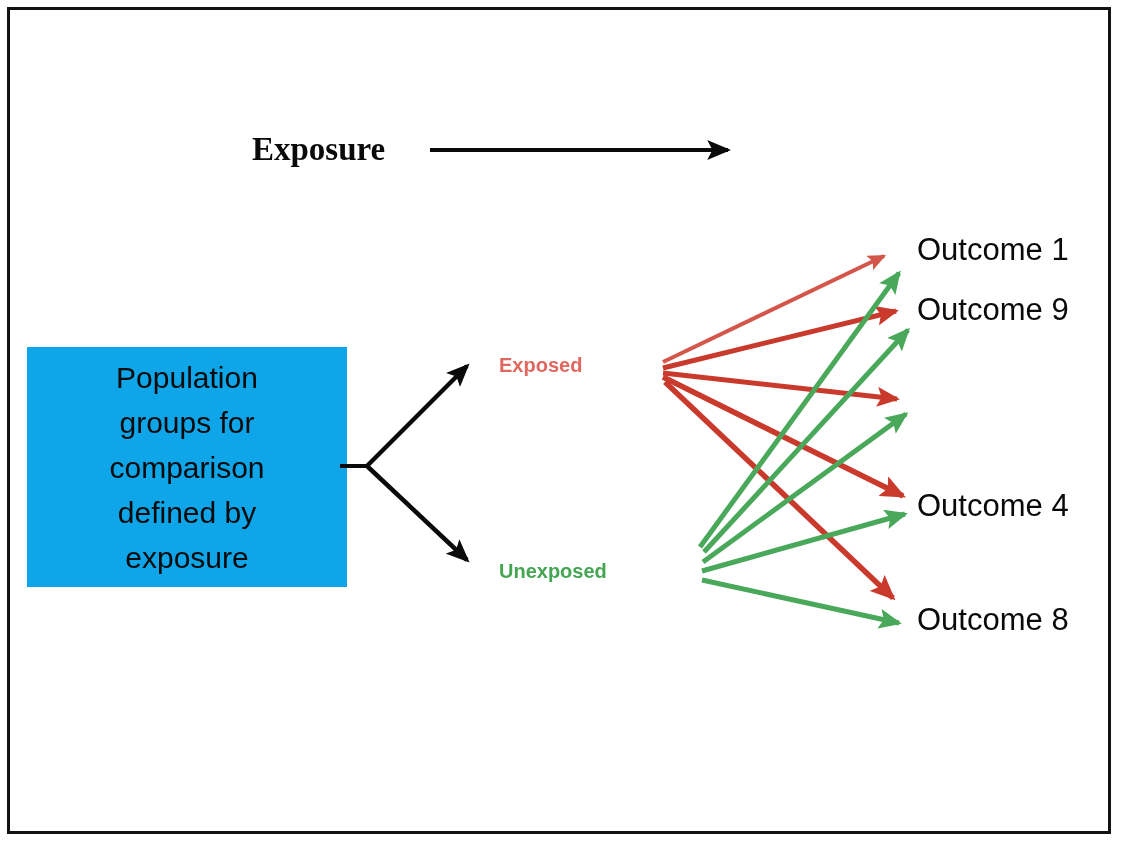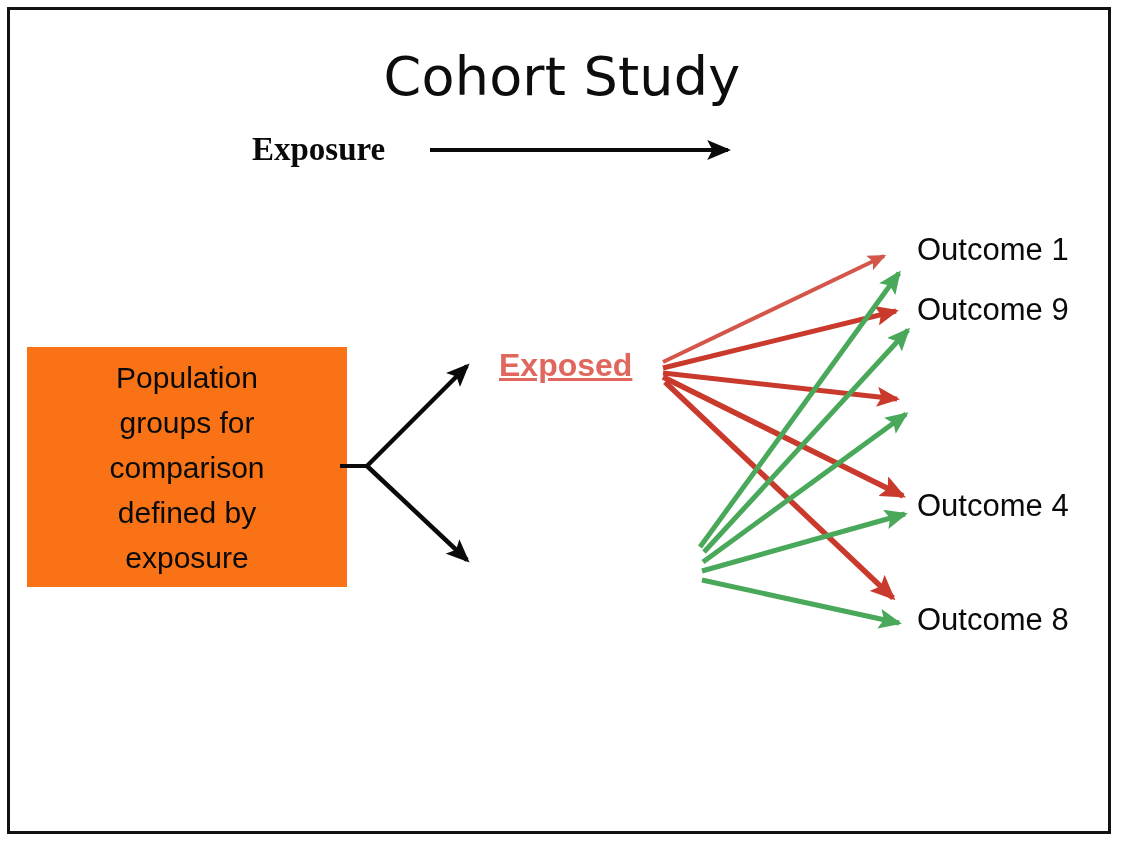--- a/index.html
+++ b/index.html
@@ -65,44 +65,43 @@
   }
   #exposure-label { left: 252px; top: 131px; }
   #outcomes-label { left: 752px; top: 131px; }
 
   #population-box {
     position: absolute;
     left: 27px;
     top: 347px;
     width: 320px;
     height: 240px;
-    background: #f97316;
+    background: #0ea5e9;
     display: flex;
     align-items: center;
     justify-content: center;
     box-sizing: border-box;
   }
   #population-text {
     font-family: "Liberation Sans", sans-serif;
     font-weight: 400;
     font-size: 30px;
     line-height: 45px;
     color: #0a0a0a;
     text-align: center;
     white-space: pre-line;
   }
 
   .group-label {
     position: absolute;
     font-family: "Liberation Sans", sans-serif;
     font-weight: 700;
-    font-size: 32px;
+    font-size: 20px;
     line-height: 36px;
     white-space: nowrap;
-    text-decoration: underline;
   }
   #exposed-label {
     left: 499px;
     top: 347px;
     color: #E0675E;
   }
   #unexposed-label {
     left: 499px;
     top: 553px;
     color: #45A552;
@@ -124,35 +123,35 @@
   #outcome-4 { top: 489px; }
   #outcome-5 { top: 603px; }
 </style>
 </head>
 <body>
 
 <div id="canvas">
 
   <div id="frame"></div>
 
-  <div id="title">Cohort Study</div>
 
   <div class="serif-label" id="exposure-label">Exposure</div>
 
 
   <div id="population-box">
     <div id="population-text">Population
 groups for
 comparison
 defined by
 exposure</div>
   </div>
 
   <div class="group-label" id="exposed-label">Exposed</div>
 
+  <div class="group-label" id="unexposed-label">Unexposed</div>
 
   <div class="outcome-label" id="outcome-1">Outcome 1</div>
   <div class="outcome-label" id="outcome-2">Outcome 9</div>
   <div class="outcome-label" id="outcome-4">Outcome 4</div>
   <div class="outcome-label" id="outcome-5">Outcome 8</div>
 
   <svg id="arrows" viewBox="0 0 1124 851">
     <defs>
       <marker id="head-black" markerWidth="5.2" markerHeight="4.4" refX="4.4" refY="2.2" orient="auto" markerUnits="strokeWidth">
         <path d="M0,0 L5.2,2.2 L0,4.4 L1.1,2.2 z" fill="#0a0a0a"></path>

